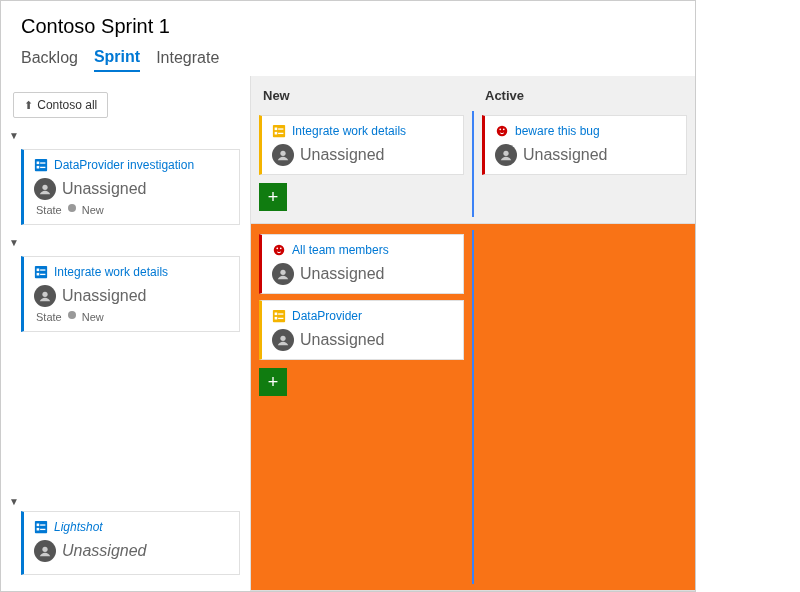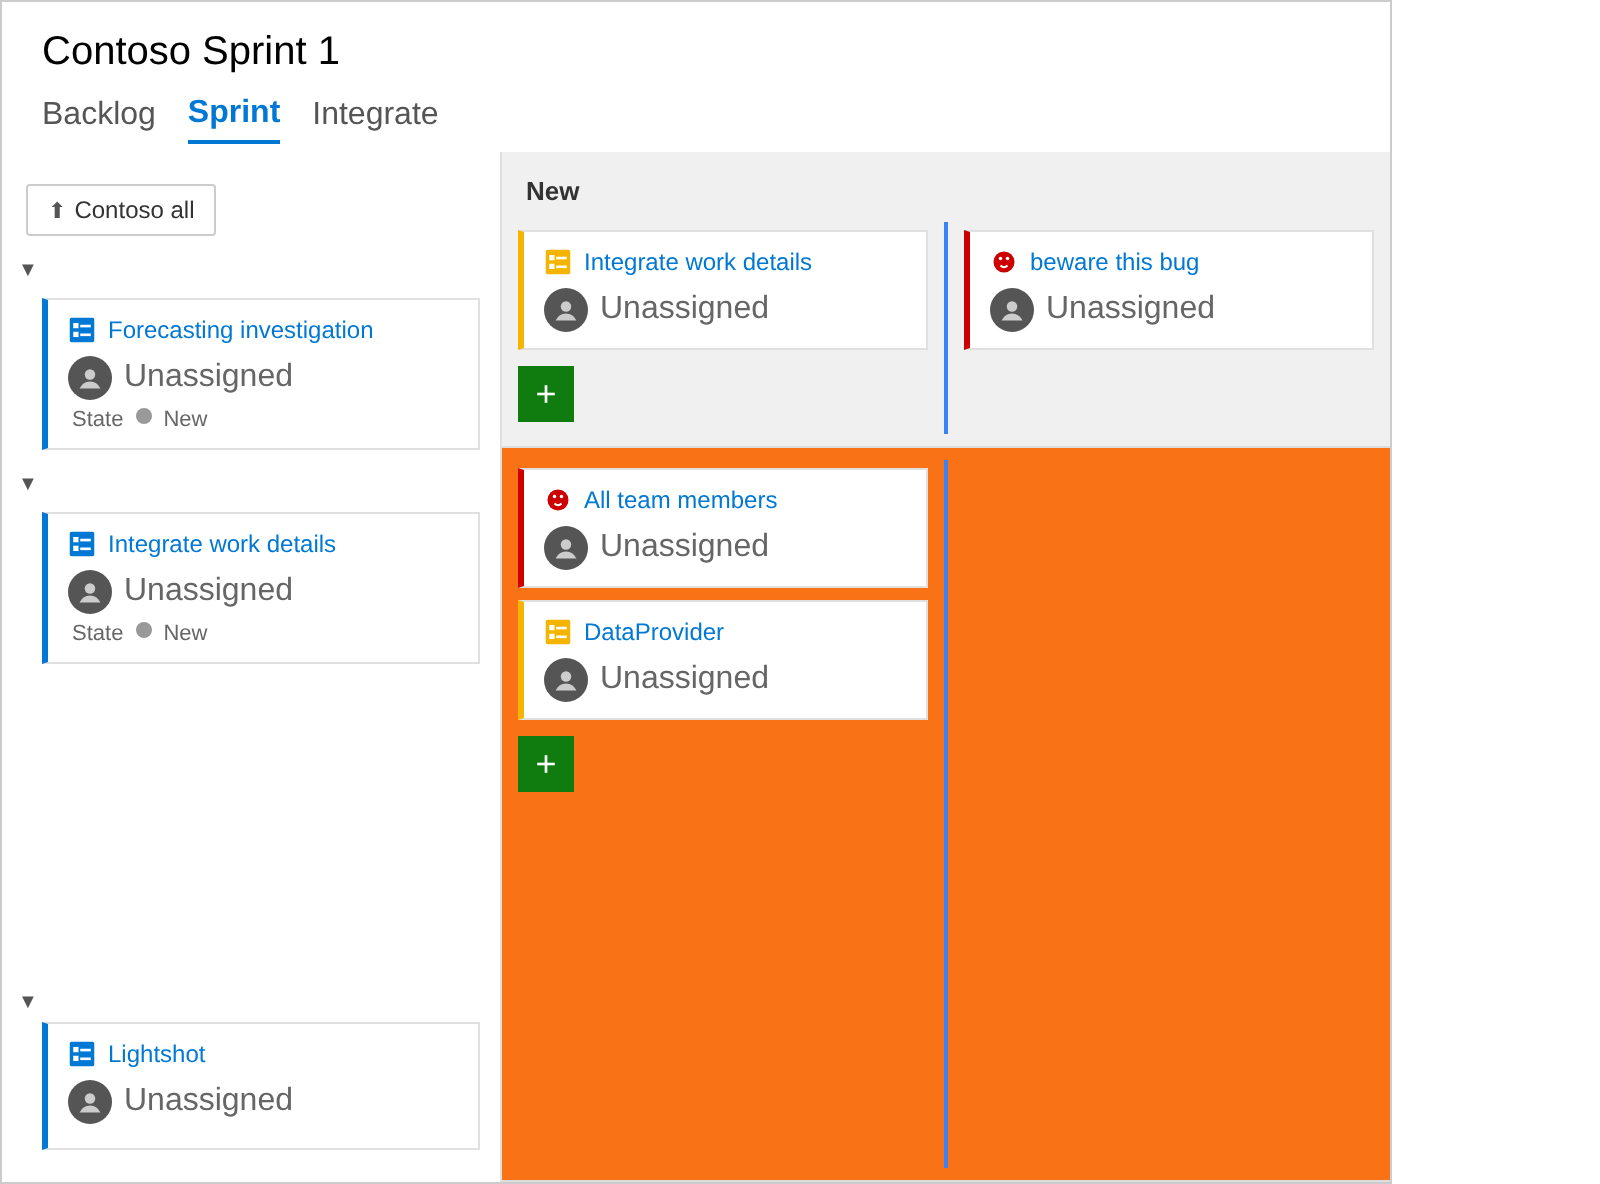--- a/index.html
+++ b/index.html
@@ -255,21 +255,21 @@
         </div>
         <div class="work-item-card" style="border-left-color:#0078d4;">
           <div class="item-title-row">
             <svg class="task-icon-svg" viewBox="0 0 16 16">
               <rect x="1" y="1" width="14" height="14" fill="#0078d4" rx="1"></rect>
               <rect x="3" y="4" width="3" height="3" fill="#fff"></rect>
               <rect x="3" y="9" width="3" height="3" fill="#fff"></rect>
               <rect x="7" y="5" width="6" height="1.5" fill="#fff"></rect>
               <rect x="7" y="10" width="6" height="1.5" fill="#fff"></rect>
             </svg>
-            <span class="item-title">Forecasting investigation</span>
+            <span class="item-title">DataProvider investigation</span>
           </div>
           <div class="assignee-row">
             <span class="avatar-circle">
               <svg width="14" height="14" viewBox="0 0 16 16">
                   <circle cx="8" cy="6" r="3" fill="#ccc"></circle>
                   <path d="M2 14 Q4 10 8 10 Q12 10 14 14" fill="#ccc"></path>
                 </svg>
             </span>
             <span class="assignee-label">Unassigned</span>
           </div>
@@ -310,21 +310,21 @@
             <span class="state-dot"></span>
             <span>New</span>
           </div>
         </div>
       </div>
 
       <div class="sprint-group" style="margin-top:auto;">
         <div class="sprint-group-header">
           <span class="sprint-group-arrow">▼</span>
         </div>
-        <div class="work-item-card" style="border-left-color:#0078d4; margin-top:0;">
+        <div class="work-item-card" style="border-left-color:#0078d4; margin-top:0;font-style:italic;">
           <div class="item-title-row">
             <svg class="task-icon-svg" viewBox="0 0 16 16">
               <rect x="1" y="1" width="14" height="14" fill="#0078d4" rx="1"></rect>
               <rect x="3" y="4" width="3" height="3" fill="#fff"></rect>
               <rect x="3" y="9" width="3" height="3" fill="#fff"></rect>
               <rect x="7" y="5" width="6" height="1.5" fill="#fff"></rect>
               <rect x="7" y="10" width="6" height="1.5" fill="#fff"></rect>
             </svg>
             <span class="item-title">Lightshot</span>
           </div>
@@ -339,20 +339,21 @@
           </div>
         </div>
       </div>
 
     </div>
 
     <div class="board-area">
 
       <div class="board-columns-header">
         <div class="board-col-header">New</div>
+        <div class="board-col-header">Active</div>
       </div>
 
       <div style="display:flex; background:#f0f0f0; padding: 0 0 6px 0; border-bottom: 1px solid #ddd;">
 
         <div class="board-col">
 
           <div class="board-card board-card-task">
             <div class="card-title-row">
               <svg class="task-icon-svg" viewBox="0 0 16 16">
                 <rect x="1" y="1" width="14" height="14" fill="#f4b400" rx="1"></rect>

